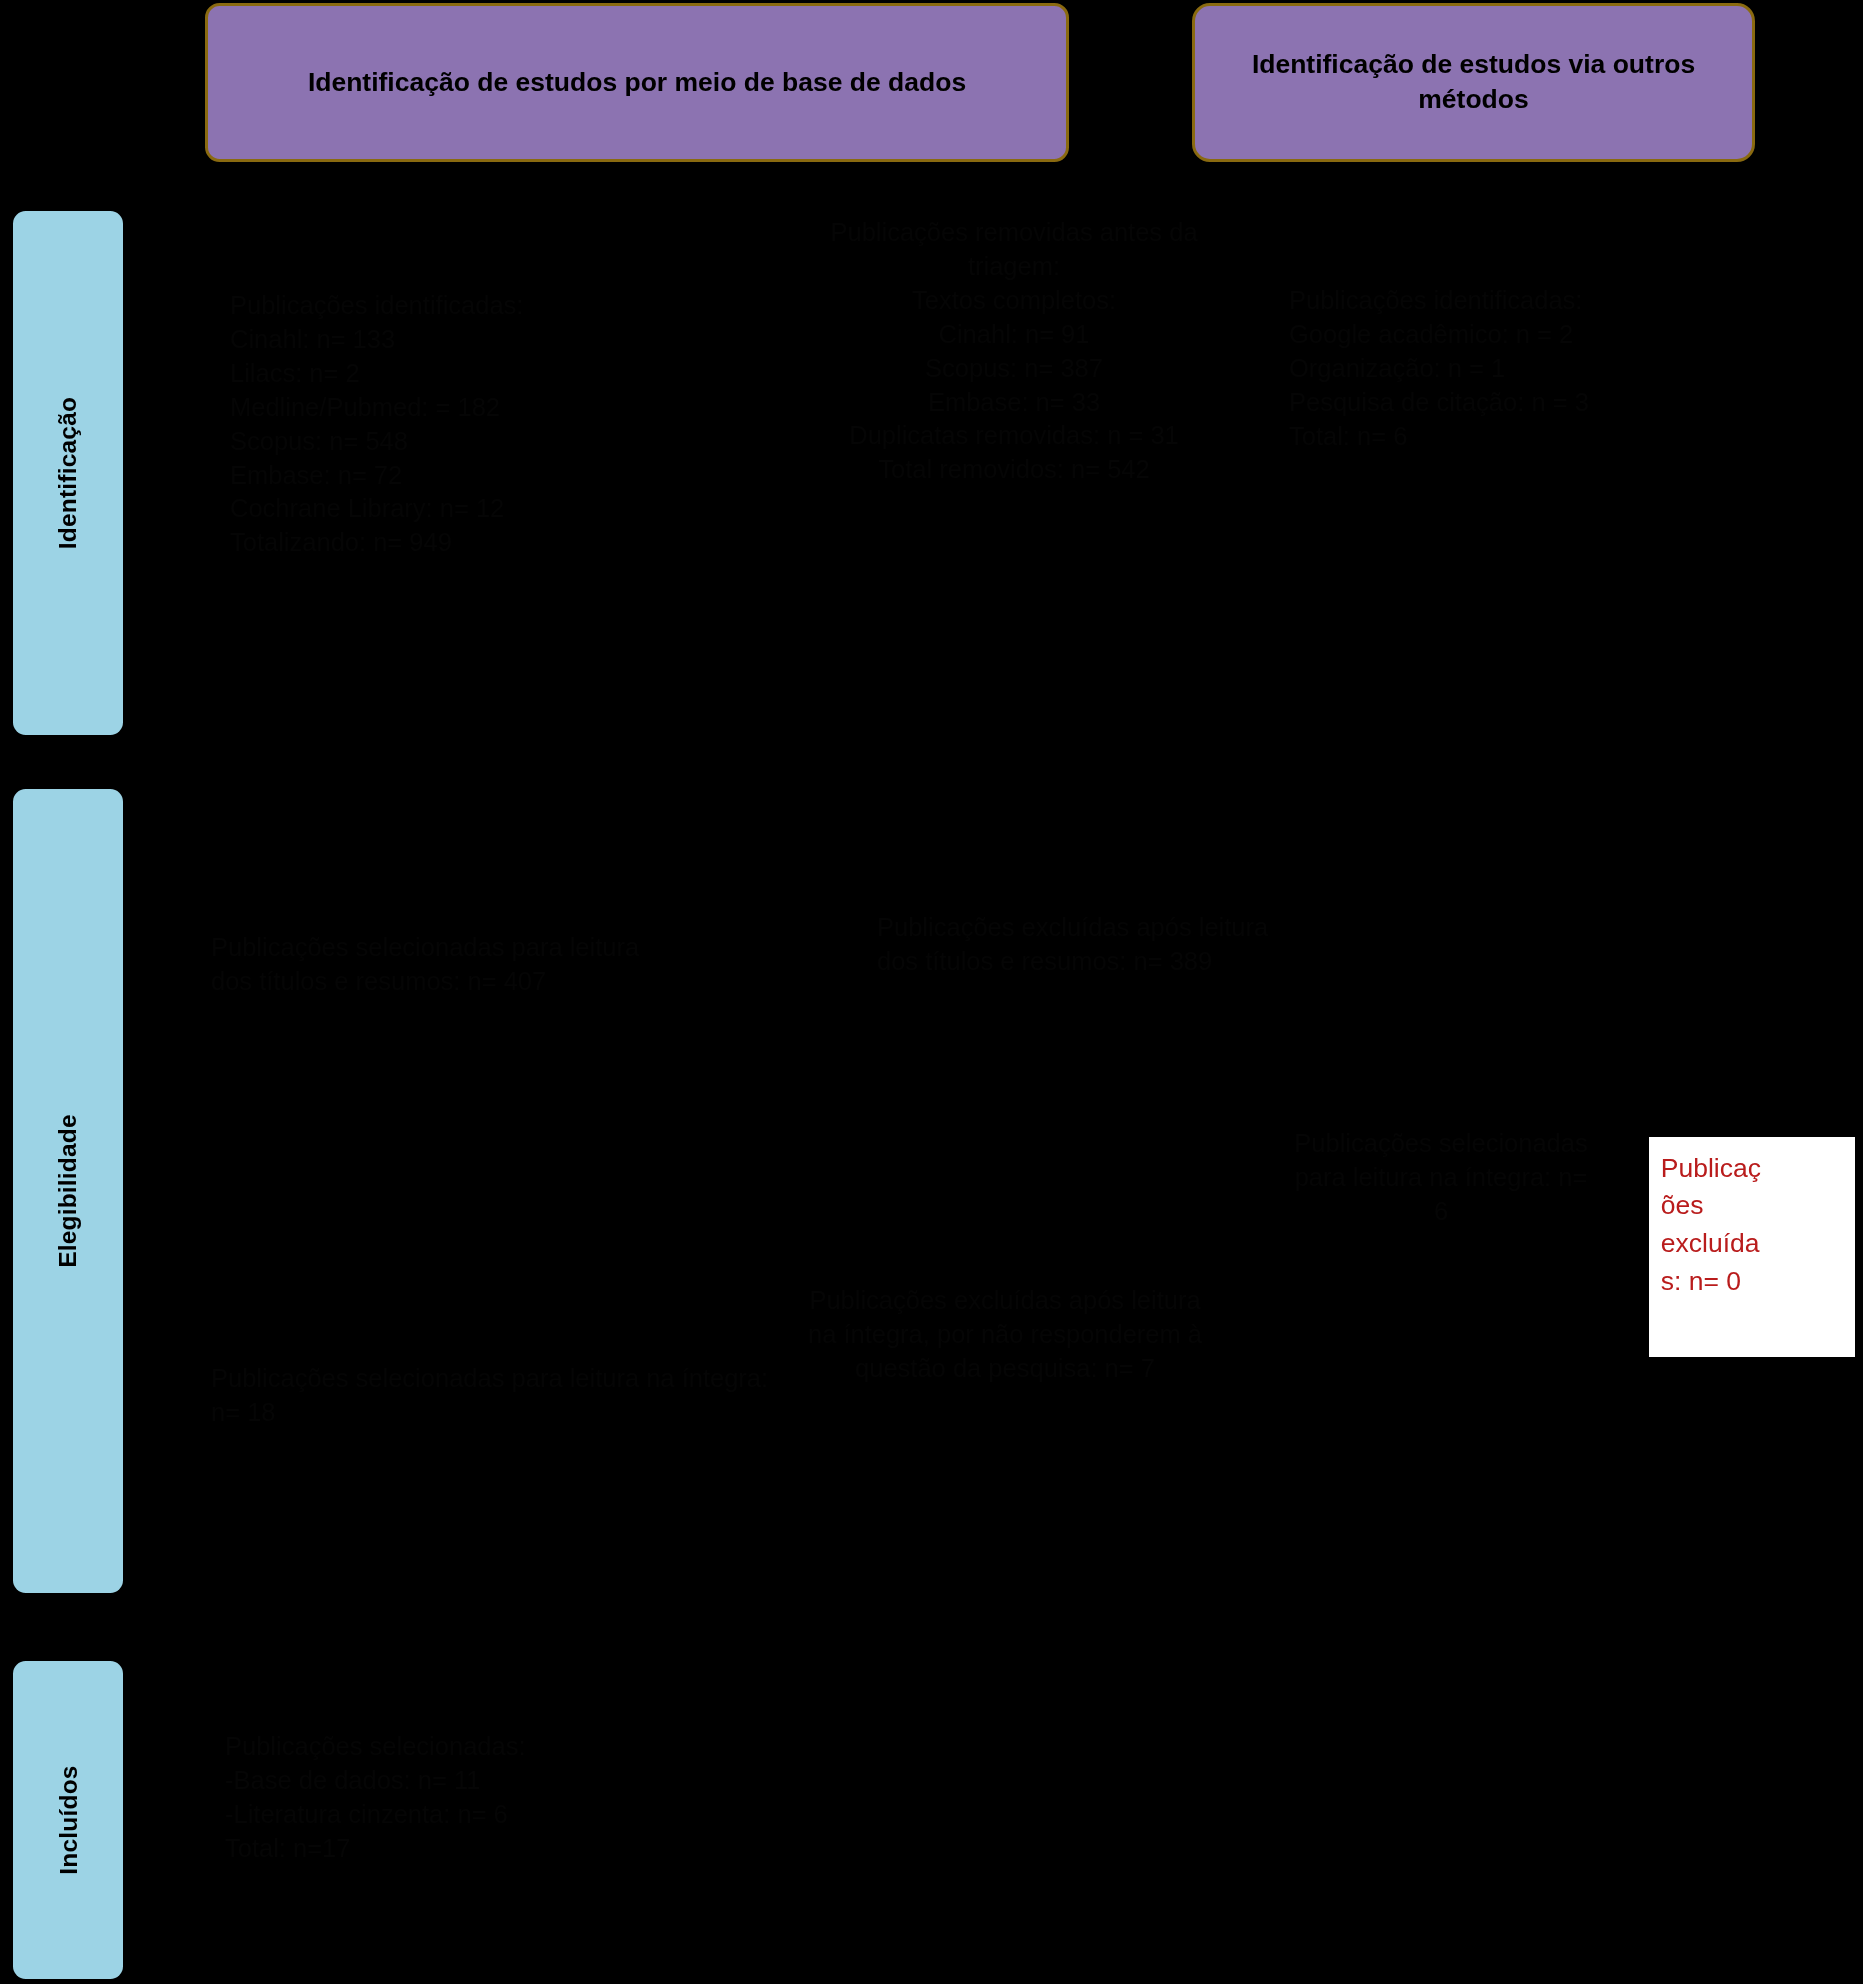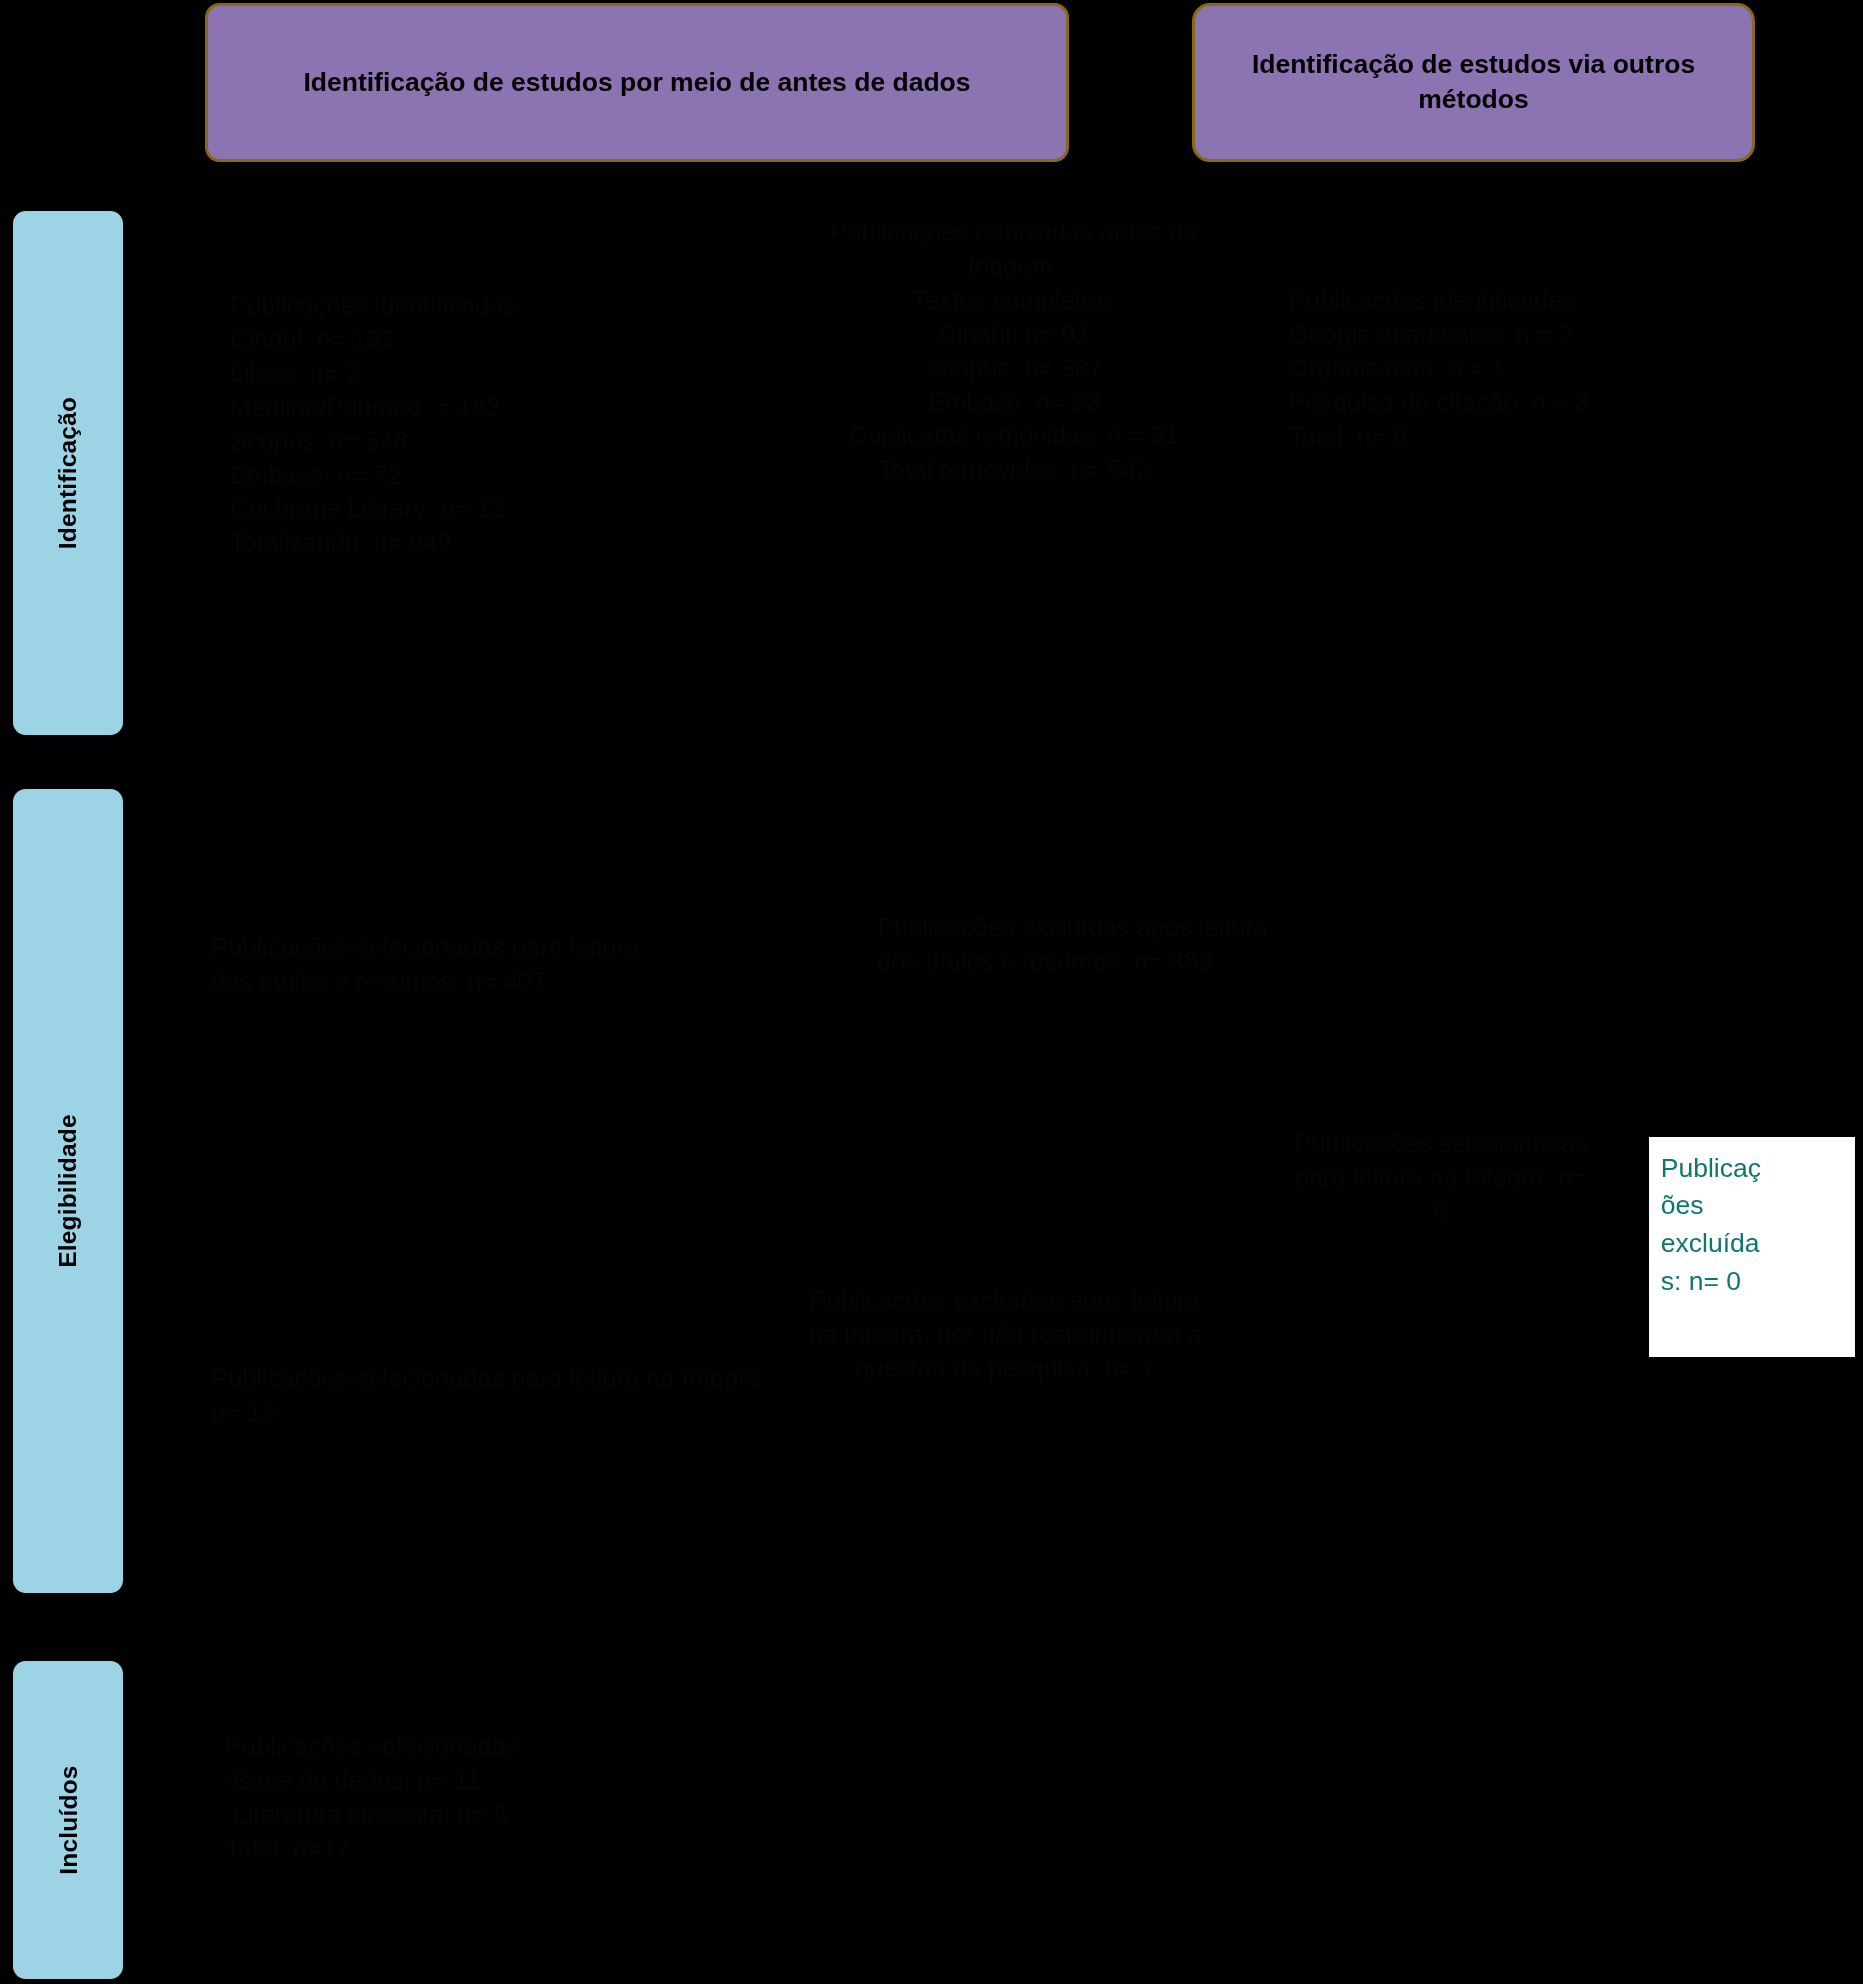--- a/index.html
+++ b/index.html
@@ -65,35 +65,35 @@
     overflow: hidden;
     white-space: pre-line;
   }
   .flow-box.center { text-align: center; }
   .flow-box.left   { text-align: left; }
 
   
   .white-box {
     position: absolute;
     background: #ffffff;
-    color: #0f766e;
+    color: #b91c1c;
     font-size: 26.5px;
     line-height: 1.42;
     padding: 12.7px 11.8px;
     box-sizing: border-box;
     text-align: left;
     white-space: pre-line;
   }
 </style>
 </head>
 <body>
 
 <div id="page">
 
-  <div class="phase-header" style="left:205px; top:2.9px; width:864px; height:159px;">Identificação de estudos por meio de antes de dados</div>
+  <div class="phase-header" style="left:205px; top:2.9px; width:864px; height:159px;">Identificação de estudos por meio de base de dados</div>
 
   <div class="phase-header" style="left:1192px; top:2.9px; width:563px; height:159px;border-radius:18px;">Identificação de estudos via outros métodos</div>
 
   <div class="stage-bar" style="left:13.2px; top:211px; width:110px; height:524px;">
     <span>Identificação</span>
   </div>
 
   <div class="stage-bar" style="left:13.2px; top:789px; width:110px; height:804px;">
     <span>Elegibilidade</span>
   </div>

